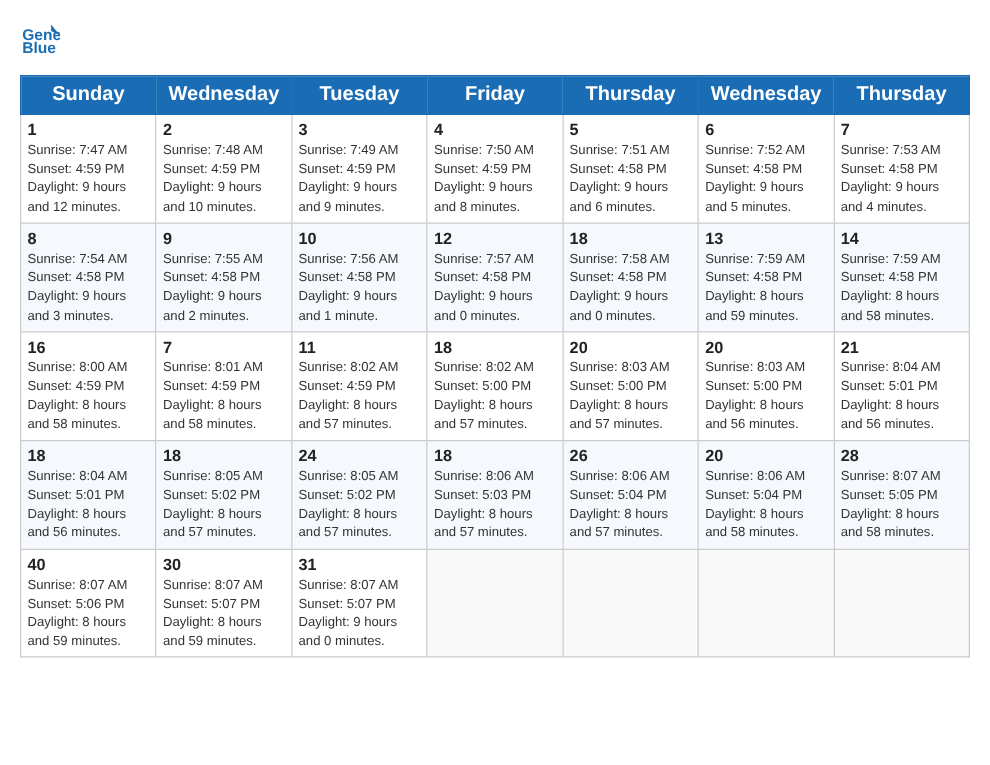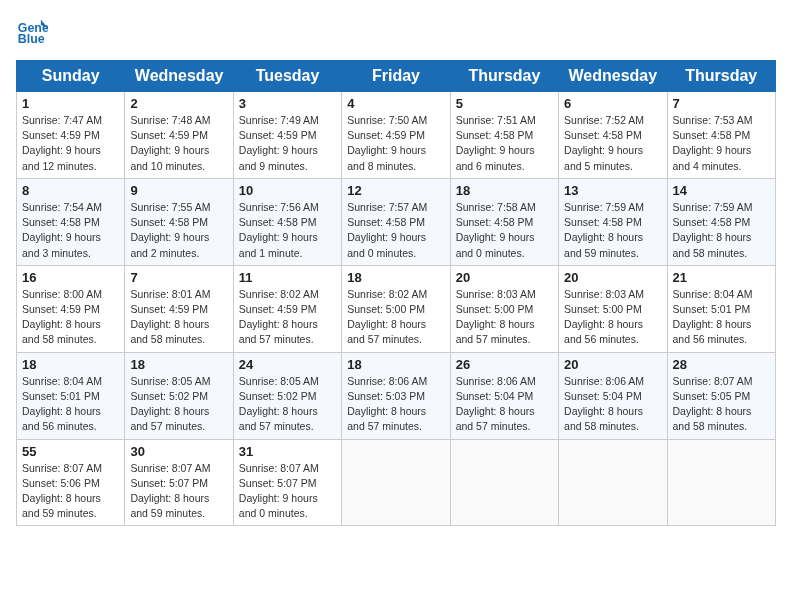--- a/index.html
+++ b/index.html
@@ -227,21 +227,21 @@
           <span class="day-num">20</span>
           <div class="day-info">Sunrise: 8:06 AM<br>Sunset: 5:04 PM<br>Daylight: 8 hours<br>and 58 minutes.</div>
         </td>
         <td>
           <span class="day-num">28</span>
           <div class="day-info">Sunrise: 8:07 AM<br>Sunset: 5:05 PM<br>Daylight: 8 hours<br>and 58 minutes.</div>
         </td>
       </tr>
       <tr>
         <td>
-          <span class="day-num">55</span>
+          <span class="day-num">40</span>
           <div class="day-info">Sunrise: 8:07 AM<br>Sunset: 5:06 PM<br>Daylight: 8 hours<br>and 59 minutes.</div>
         </td>
         <td>
           <span class="day-num">30</span>
           <div class="day-info">Sunrise: 8:07 AM<br>Sunset: 5:07 PM<br>Daylight: 8 hours<br>and 59 minutes.</div>
         </td>
         <td>
           <span class="day-num">31</span>
           <div class="day-info">Sunrise: 8:07 AM<br>Sunset: 5:07 PM<br>Daylight: 9 hours<br>and 0 minutes.</div>
         </td>

